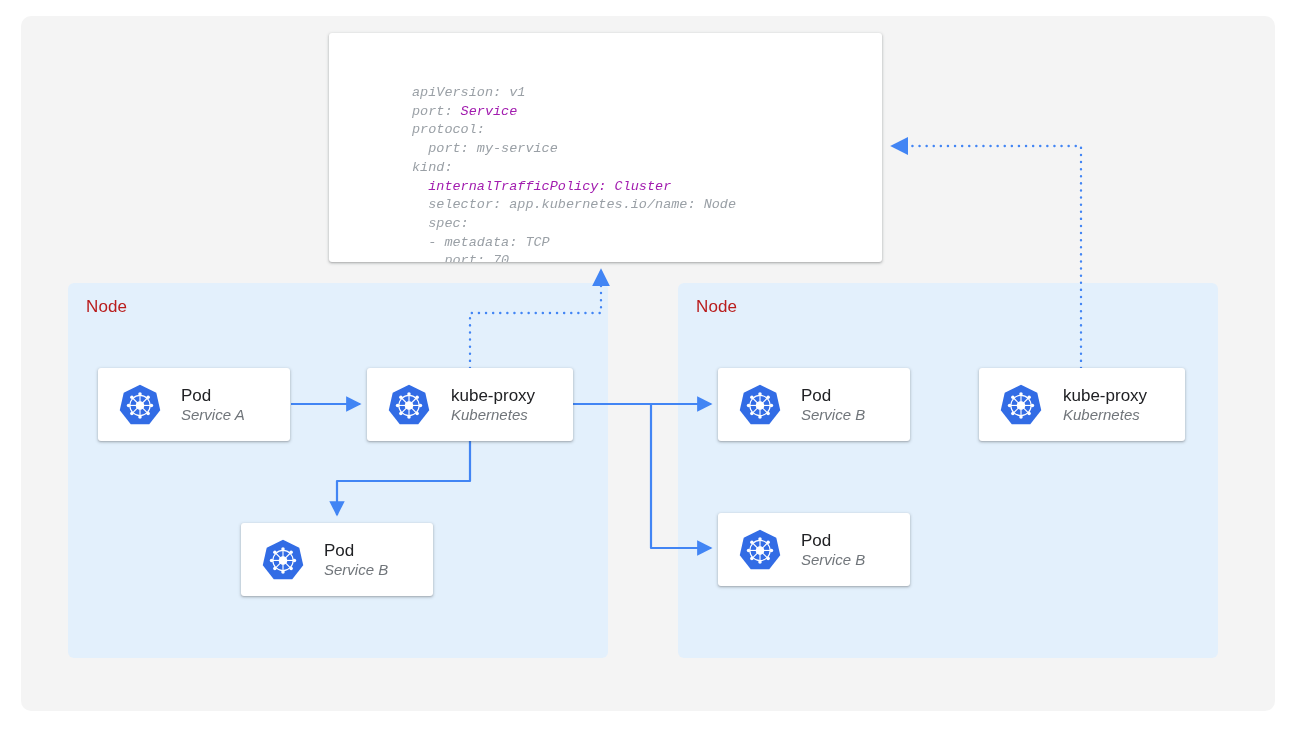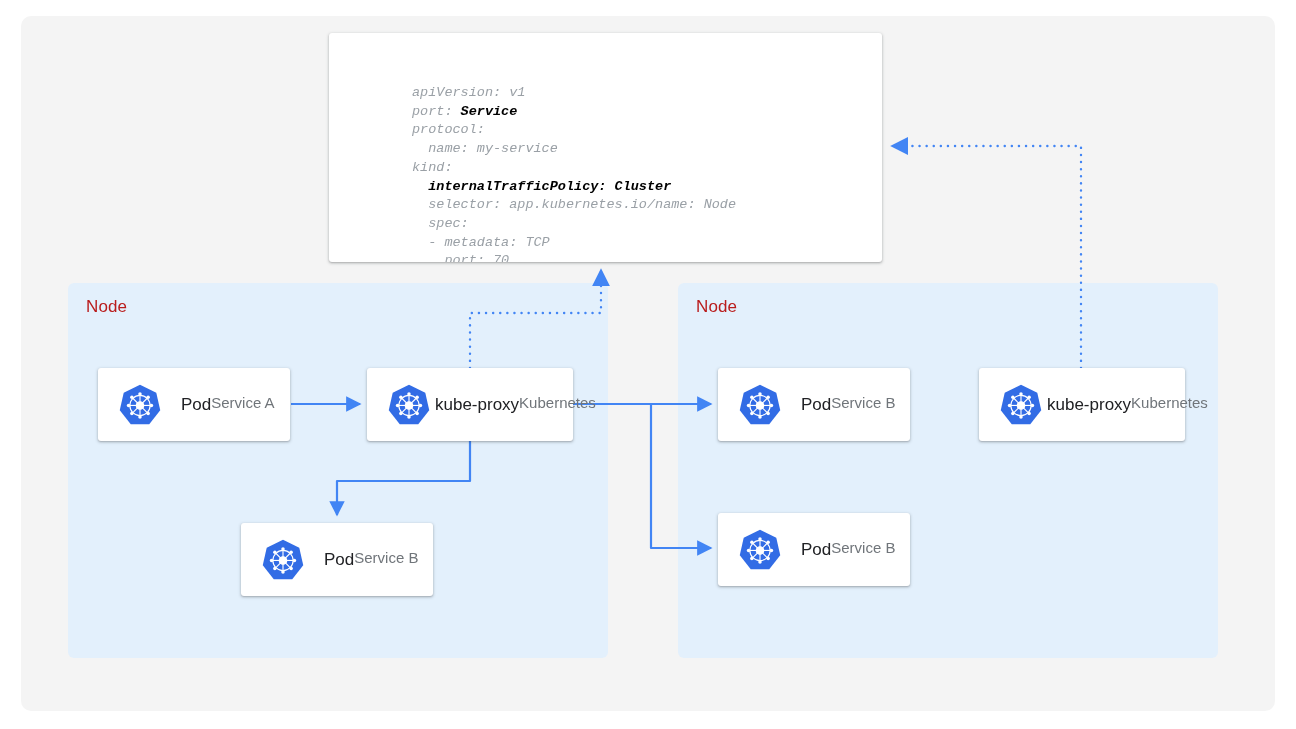--- a/index.html
+++ b/index.html
@@ -72,34 +72,35 @@
     transform: translateY(-50%);
     width: 44px;
     height: 44px;
   }
   .card .card-text {
     position: absolute;
     left: 83px;
     top: 50%;
     transform: translateY(-50%);
     display: flex;
-    flex-direction: row;
+    flex-direction: column;
     line-height: 1.24;
   }
   .card .card-title {
     font-size: 17px;
     color: #202124;
     white-space: nowrap;
   }
   .card .card-sub {
     font-size: 15px;
     color: #70757a;
     white-space: nowrap;
-  }
-  .card.wide .card-text { left: 68px; }
+    font-style: italic;
+  }
+  .card.wide .card-text { left: 84px; }
 
   
   .yaml-panel {
     position: absolute;
     left: 329px;
     top: 33px;
     width: 553px;
     height: 229px;
     background: #ffffff;
     border-radius: 3px;
@@ -113,22 +114,22 @@
     top: 51px;
     margin: 0;
     font-family: "Liberation Mono", "DejaVu Sans Mono", monospace;
     font-style: italic;
     font-size: 13.5px;
     line-height: 18.7px;
     color: #9aa0a6;
     white-space: pre;
   }
   .yaml-code b {
-    color: #000000;
-    font-weight: bold;
+    color: #a21caf;
+    font-weight: normal;
     font-style: italic;
   }
 </style>
 </head>
 <body>
 
 <div id="canvas">
 
   <div class="page-panel"></div>
 
@@ -158,21 +159,21 @@
 
     <path d="M 470 368 L 470 313 L 601 313 L 601 270" fill="none" stroke="#4285f4" stroke-width="2.4" stroke-linecap="round" stroke-dasharray="0.1 7" marker-end="url(#arrow-dotted)"></path>
 
     <path d="M 1081 368 L 1081 146 L 892 146" fill="none" stroke="#4285f4" stroke-width="2.4" stroke-linecap="round" stroke-dasharray="0.1 7" marker-end="url(#arrow-dotted)"></path>
   </svg>
 
   <div class="yaml-panel">
     <pre class="yaml-code"><span>apiVersion: v1</span>
 <span>port: </span><b>Service</b>
 <span>protocol:</span>
-<span>  name: my-service</span>
+<span>  port: my-service</span>
 <span>kind:</span>
 <b>  internalTrafficPolicy: Cluster</b>
 <span>  selector: app.kubernetes.io/name: Node</span>
 <span>  spec:</span>
 <span>  - metadata: TCP</span>
 <span>    port: 70</span>
 </pre>
   </div>
 
   <div class="card" style="left:98px; top:368px; width:192px; height:73px;">

